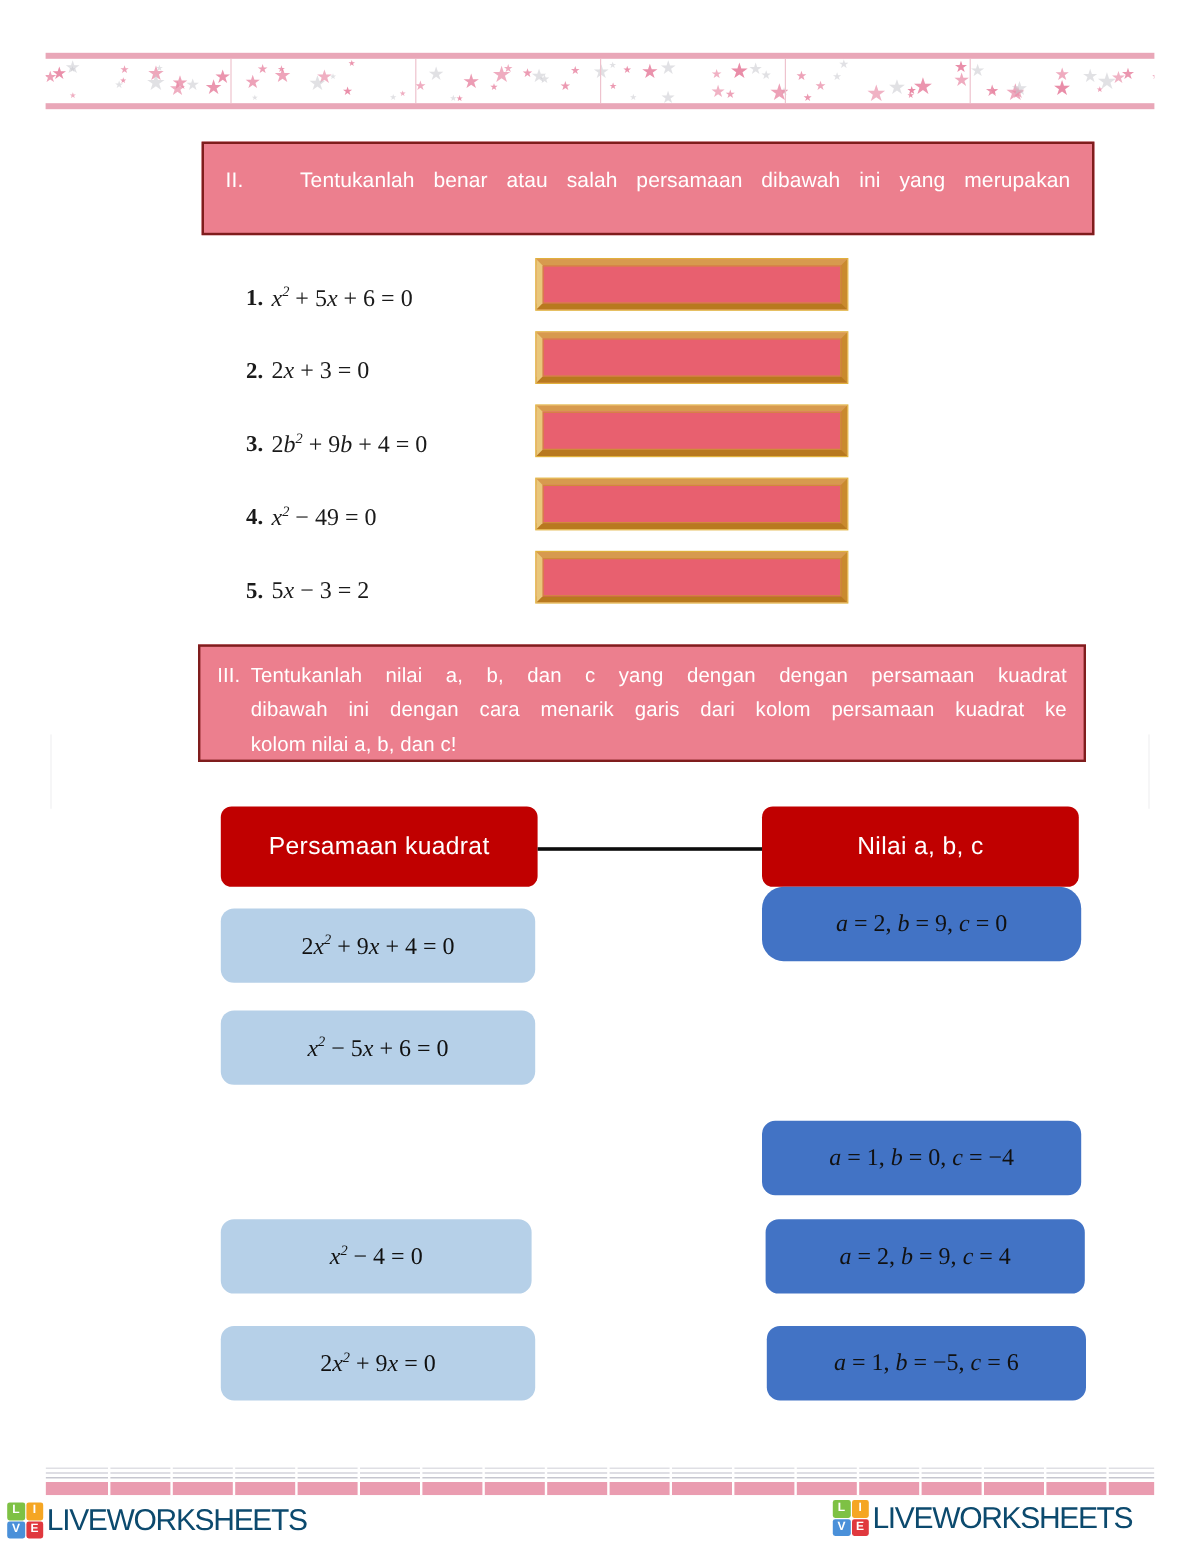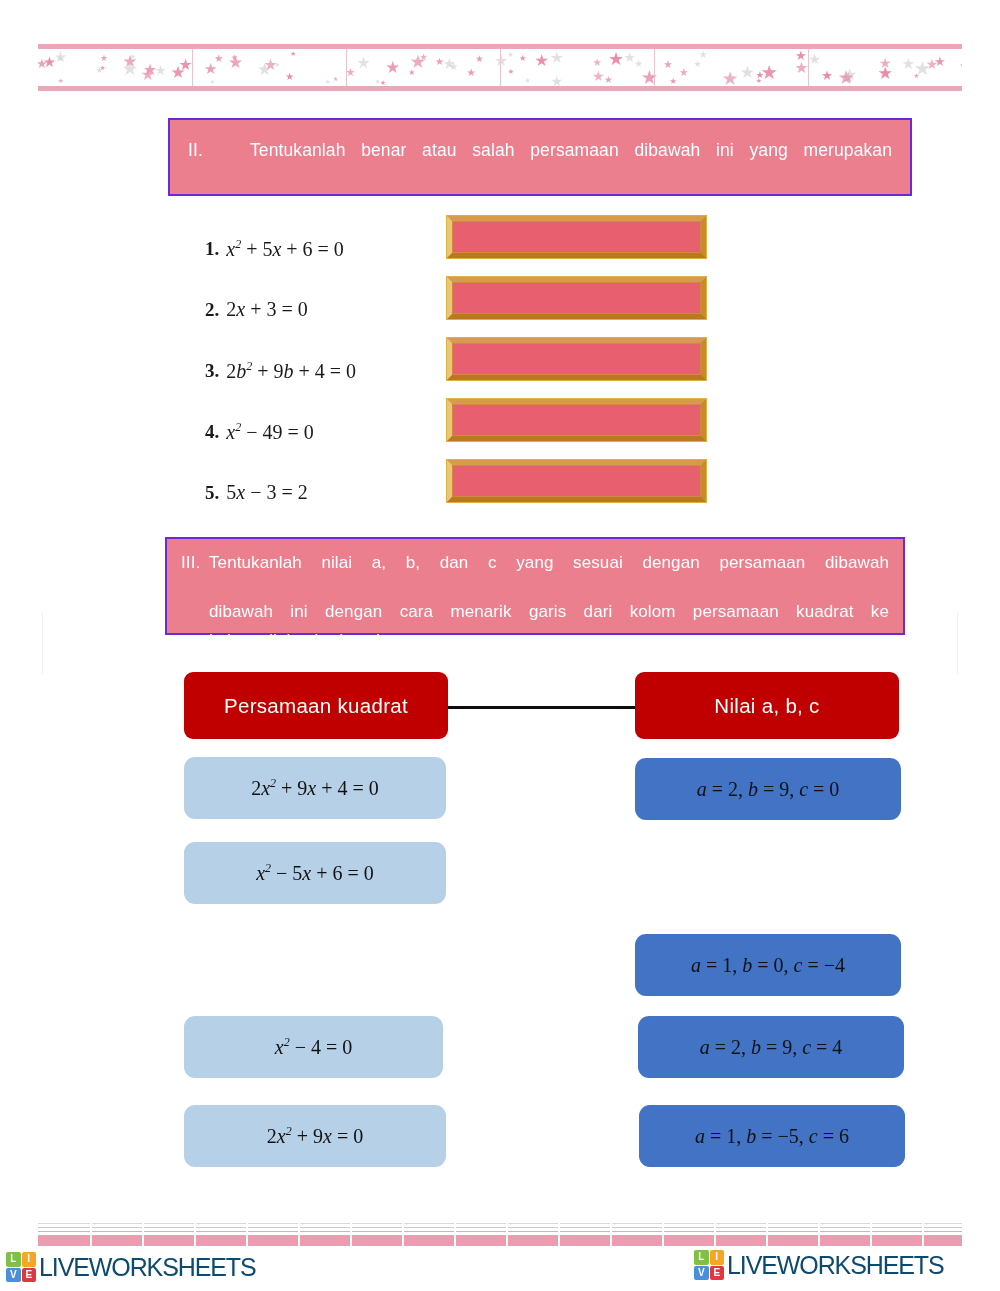--- a/index.html
+++ b/index.html
@@ -28,42 +28,42 @@
     color:#e98aa6;
     line-height:1;
     user-select:none;
   }
   .star.g{color:#c9c9cf;}
 
   
   .banner{
     position:absolute;
     background:#ec7f8e;
-    border:2px solid #6d28d9;
+    border:2px solid #7f1d1d;
     box-sizing:border-box;
     color:#ffffff;
     letter-spacing:.1px;
   }
   .banner .row{display:flex;}
   .banner .num{flex:0 0 auto;}
   .banner .txt{flex:1 1 auto;text-align:justify;text-align-last:justify;}
 
   #banner-2{
     left:168px;top:118px;width:744px;height:78px;
     padding:14px 18px 0 18px;
     font-size:17.5px;line-height:33px;
   }
   #banner-2 .num{width:62px;}
   #banner-3{
     left:165px;top:537px;width:740px;height:98px;
     padding:9px 14px 0 14px;
     font-size:17px;line-height:29px;
   }
   #banner-3 .num{width:28px;}
-  #banner-3 .cont{padding-left:28px;margin-top:20px;}
+  #banner-3 .cont{padding-left:28px;}
   #banner-3 .last{text-align-last:left;}
 
   
   .q-list{position:absolute;left:205px;top:218px;width:260px;}
   .q-item{
     height:61px;
     font-size:19px;
     color:#1a1a1a;
     display:flex;align-items:center;
     white-space:nowrap;
@@ -284,21 +284,21 @@
   <div class="ans-box" title=""></div>
   <div class="ans-box" title=""></div>
   <div class="ans-box" title=""></div>
   <div class="ans-box" title=""></div>
   <div class="ans-box" title=""></div>
 </div>
 
 <div class="banner" id="banner-3">
   <div class="row">
     <span class="num">III.</span>
-    <span class="txt">Tentukanlah nilai a, b, dan c yang sesuai dengan persamaan  dibawah</span>
+    <span class="txt">Tentukanlah nilai a, b, dan c yang dengan dengan persamaan  kuadrat</span>
   </div>
   <div class="cont">
     <div class="txt">dibawah ini dengan cara menarik garis dari kolom persamaan kuadrat ke</div>
     <div class="txt last">kolom nilai a, b, dan c!</div>
   </div>
 </div>
 
 <div class="match">
 
   <div class="hdr" id="hdr-left">Persamaan kuadrat</div>
@@ -311,21 +311,21 @@
   <div class="cell left-cell" style="top:170px;">
     <span><i>x</i><sup>2</sup> − 5<i>x</i> + 6 = 0</span>
   </div>
   <div class="cell left-cell" style="top:344px;width:259px;">
     <span><i>x</i><sup>2</sup> − 4 = 0</span>
   </div>
   <div class="cell left-cell" style="top:433px;">
     <span>2<i>x</i><sup>2</sup> + 9<i>x</i> = 0</span>
   </div>
 
-  <div class="cell right-cell" style="top:86px;">
+  <div class="cell right-cell" style="top:67px;border-radius:18px;">
     <span><i>a</i> = 2, <i>b</i> = 9, <i>c</i> = 0</span>
   </div>
   <div class="cell right-cell" style="top:252px;margin-top:10px;">
     <span><i>a</i> = 1, <i>b</i> = 0, <i>c</i> = −4</span>
   </div>
   <div class="cell right-cell" style="top:344px;left:638px;">
     <span><i>a</i> = 2, <i>b</i> = 9, <i>c</i> = 4</span>
   </div>
   <div class="cell right-cell" style="top:433px;left:639px;">
     <span><i>a</i> = 1, <i>b</i> = −5, <i>c</i> = 6</span>

